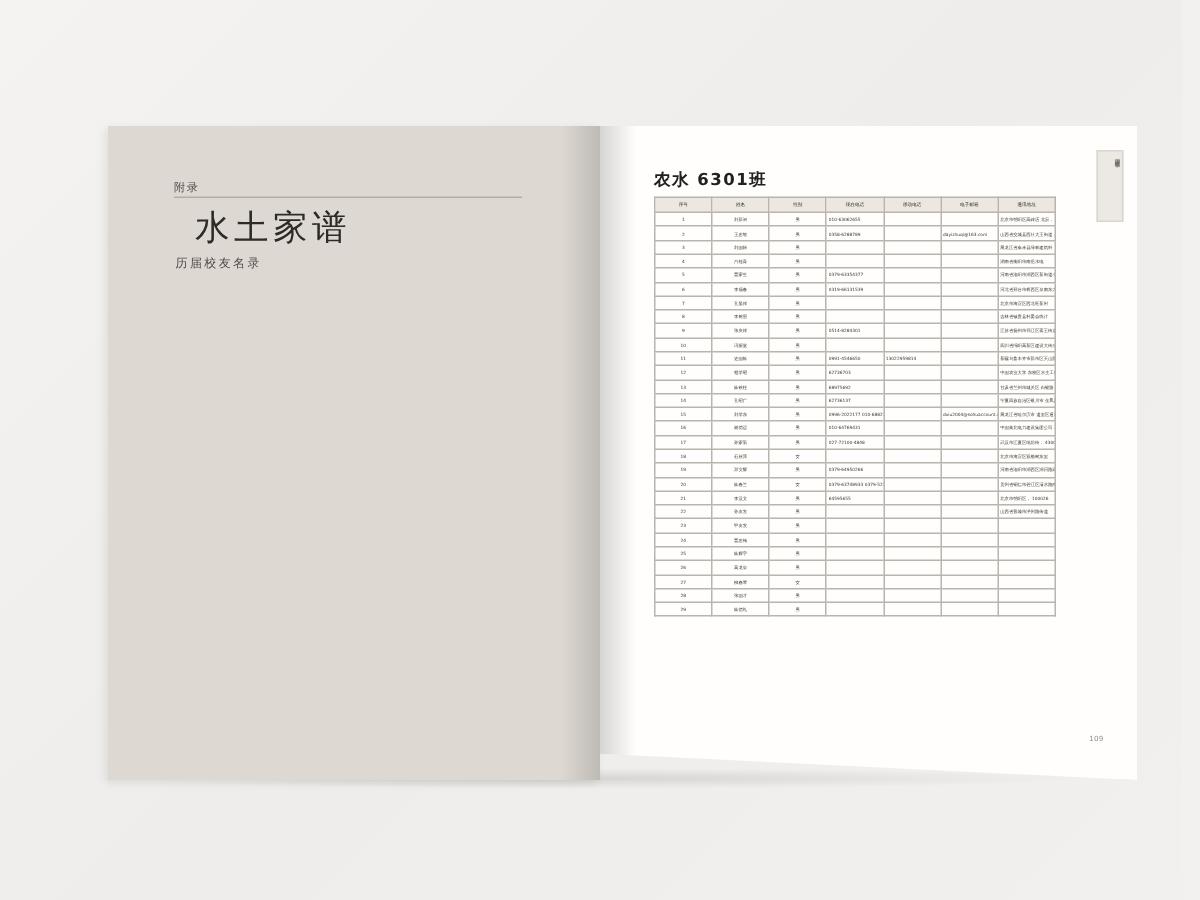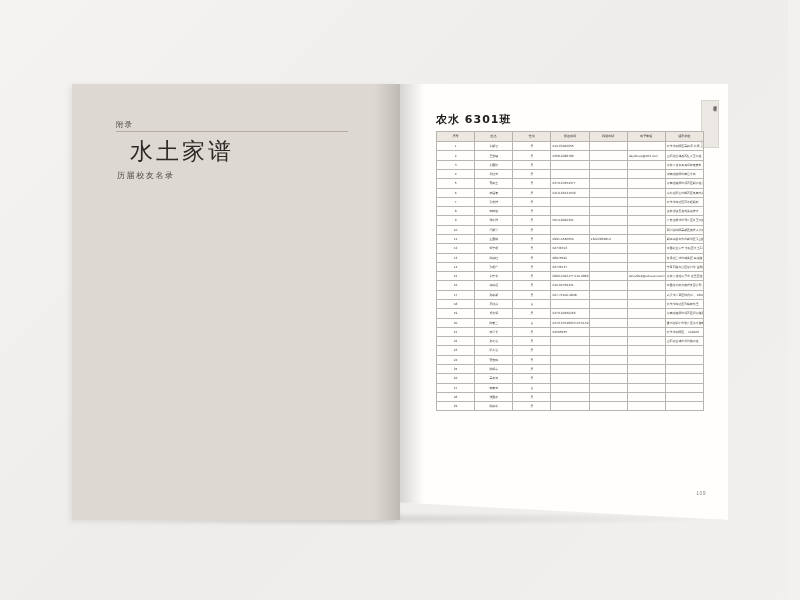--- a/index.html
+++ b/index.html
@@ -48,20 +48,21 @@
 
   #right-page {
     position: absolute;
     left: 328px;
     top: 0;
     width: 328px;
     height: 436px;
     background: #fffefc;
     box-shadow: 3px 3px 10px rgba(0,0,0,0.10);
     clip-path: polygon(0 0, 100% 0, 100% 100%, 0 96%);
+    padding-left: 30px;
   }
   #right-page::before {
     content: "";
     position: absolute;
     left: 0; top: 0; bottom: 0;
     width: 24px;
     background: linear-gradient(to left, rgba(0,0,0,0.0), rgba(0,0,0,0.16));
     pointer-events: none;
     z-index: 5;
   }

